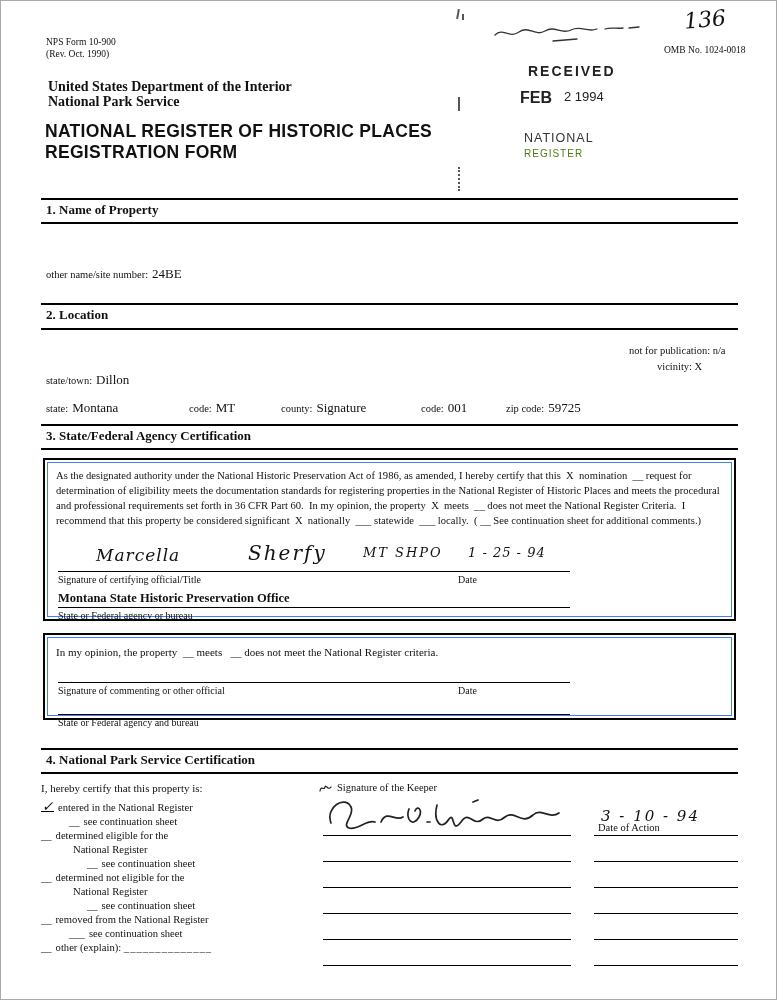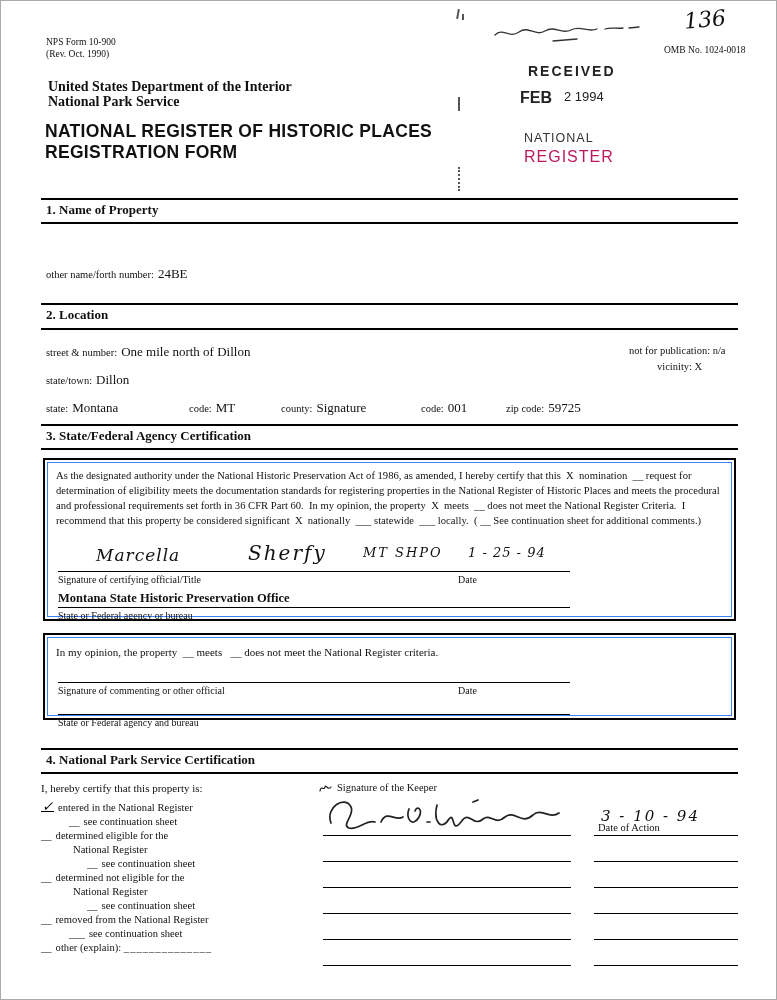--- a/index.html
+++ b/index.html
@@ -63,40 +63,36 @@
   <div class="abs bold-serif" style="left:47px;top:93px;">National Park Service</div>
 
   <div class="abs title" style="left:44px;top:120px;">NATIONAL REGISTER OF HISTORIC PLACES</div>
   <div class="abs title" style="left:44px;top:141px;">REGISTRATION FORM</div>
 
   <div>
     <div class="abs stamp" style="left:527px;top:62px;font-weight:bold;font-size:14px;letter-spacing:2px;">RECEIVED</div>
     <div class="abs stamp" style="left:519px;top:88px;font-weight:bold;font-size:16px;">FEB</div>
     <div class="abs stamp" style="left:563px;top:88px;font-size:13px;">2 1994</div>
     <div class="abs stamp" style="left:523px;top:130px;font-size:12.5px;letter-spacing:1px;color:#333;">NATIONAL</div>
-    <div class="abs stamp" style="left:523px;top:147px;font-size:16px;letter-spacing:1px;color:#be185d;">REGISTER</div>
+    <div class="abs stamp" style="left:523px;top:147px;font-size:10px;letter-spacing:1px;color:#4d7c0f;">REGISTER</div>
   </div>
 
   <div class="rule" style="top:197px;"></div>
   <div class="sec-head" style="top:201px;">1. Name of Property</div>
   <div class="rule" style="top:221px;"></div>
 
   <div class="abs" style="left:45px;top:263px;">
-    <span class="label">other name/forth number:</span>
+    <span class="label">other name/site number:</span>
     <span class="value">24BE</span>
   </div>
 
   <div class="rule" style="top:302px;"></div>
   <div class="sec-head" style="top:306px;">2. Location</div>
   <div class="rule" style="top:327px;"></div>
 
-  <div class="abs" style="left:45px;top:341px;">
-    <span class="label">street &amp; number:</span>
-    <span class="value">One mile north of Dillon</span>
-  </div>
   <div class="abs label" style="left:628px;top:344px;">not for publication: n/a</div>
   <div class="abs label" style="left:656px;top:360px;">vicinity: X</div>
 
   <div class="abs" style="left:45px;top:369px;">
     <span class="label">state/town:</span>
     <span class="value">Dillon</span>
   </div>
 
   <div>
     <span class="abs" style="left:45px;top:397px;">

